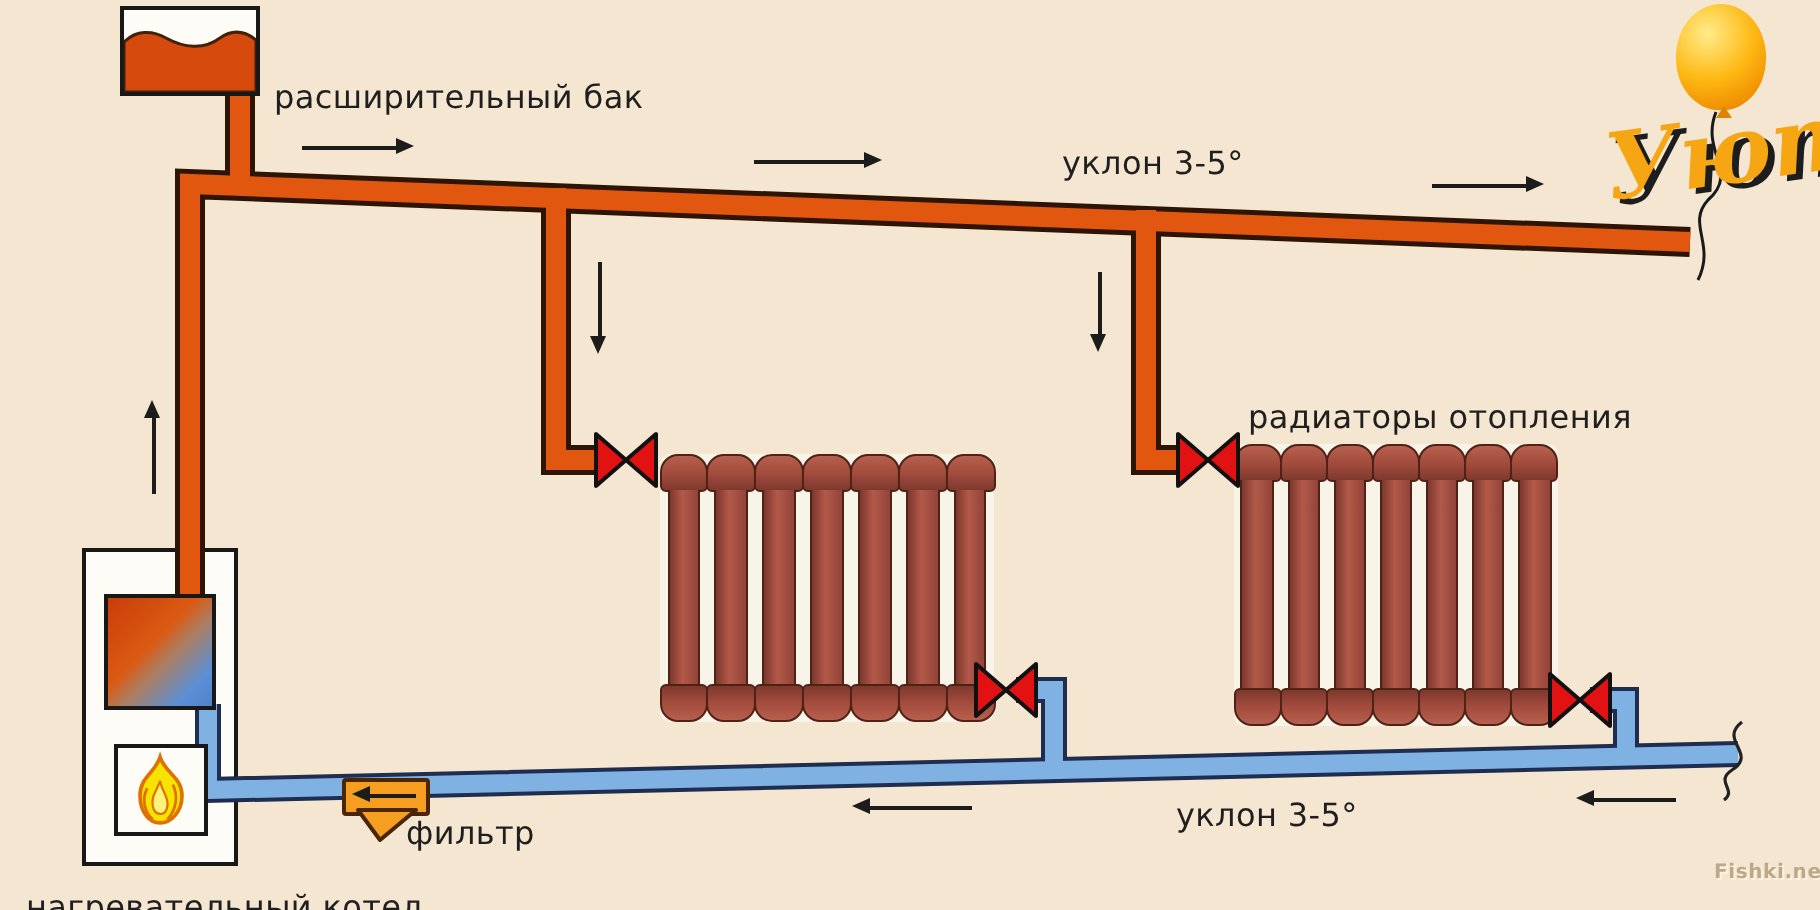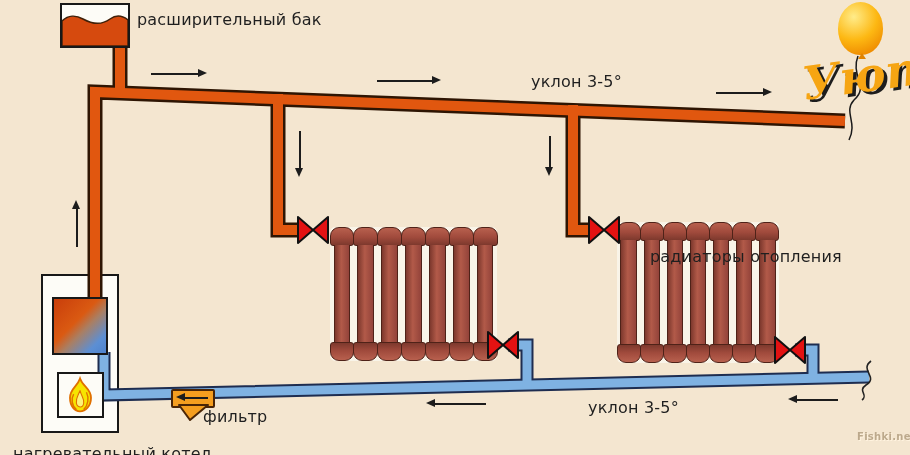--- a/index.html
+++ b/index.html
@@ -231,23 +231,23 @@
     </div>
   <div class="arr arr-l" style="left:426px;top:399px;width:60px;">
       <span class="sh"></span>
       <span class="hd"></span>
     </div>
   <div class="arr arr-l" style="left:788px;top:395px;width:50px;">
       <span class="sh"></span>
       <span class="hd"></span>
     </div>
 
-  <div class="label" style="left:137px;top:10px;">расширительный бак</div>
+  <div class="label" style="left:137px;top:39px;">расширительный бак</div>
   <div class="label" style="left:531px;top:72px;">уклон 3-5°</div>
-  <div class="label" style="left:650px;top:199px;margin-top:48px;">радиаторы отопления</div>
+  <div class="label" style="left:624px;top:199px;">радиаторы отопления</div>
   <div class="label" style="left:588px;top:398px;">уклон 3-5°</div>
   <div class="label" style="left:203px;top:407px;">фильтр</div>
   <div class="label" style="left:13px;top:428px;margin-top:16px;">нагревательный котел</div>
 
   <div class="logo">
     <svg width="114" height="150" viewBox="0 0 114 150" style="position:absolute;left:0;top:0;">
       <path d="M62,56 C54,76 74,86 58,100 C47,112 62,122 53,140" stroke="#1a1a1a" stroke-width="1.5" fill="none"></path>
     </svg>
     <div class="balloon"></div>
     <div class="balloon-knot"></div>

